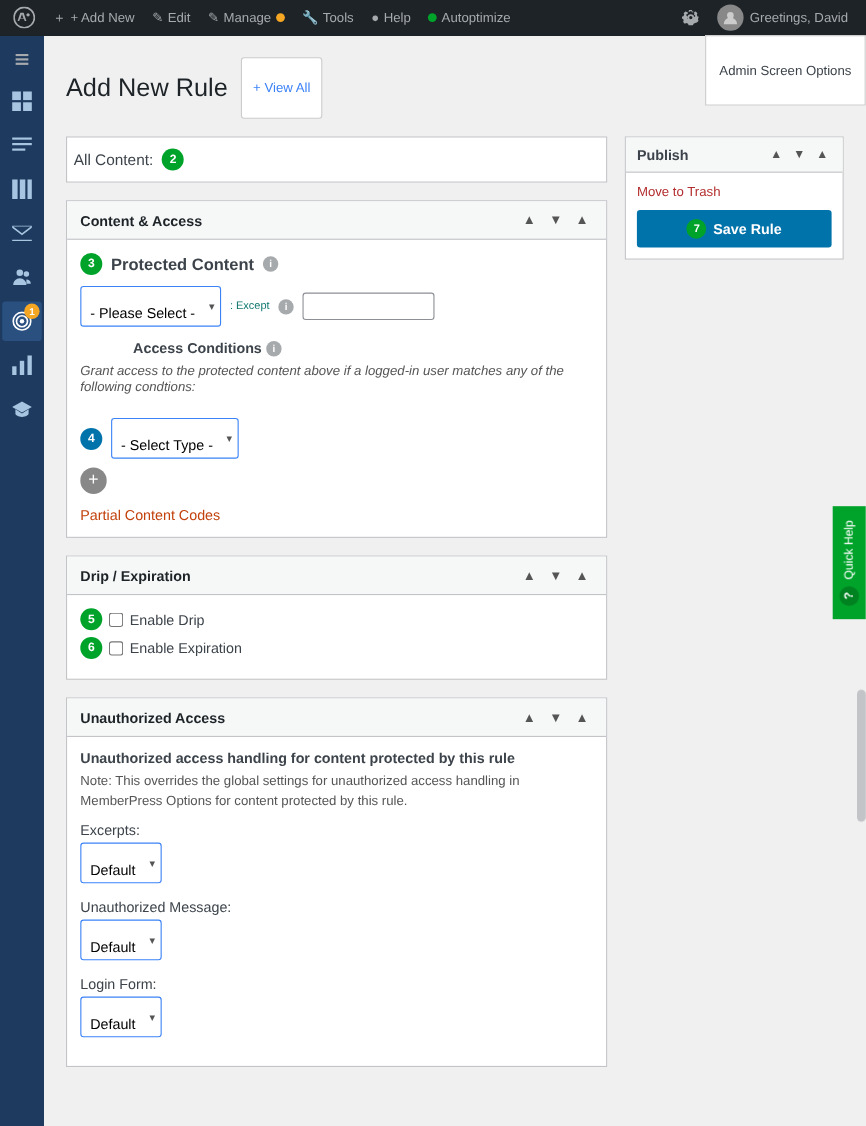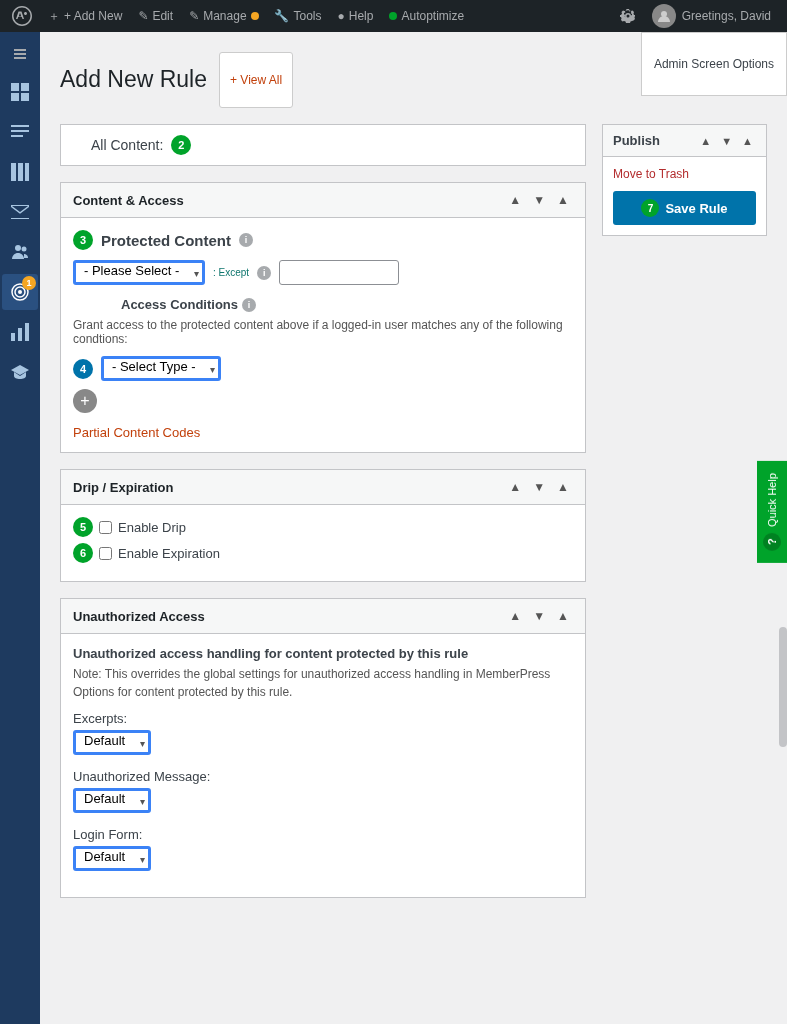--- a/index.html
+++ b/index.html
@@ -78,21 +78,21 @@
       min-height: calc(100vh - 32px);
     }
 
     .page-title-row {
       display: flex; align-items: center; gap: 12px; margin-bottom: 16px;
     }
     .page-title {
       font-size: 23px; font-weight: 400; color: #1d2327; line-height: 1.3;
     }
     .view-all-btn {
-      background: #fff; border: 1px solid #ccc; color: #c2410c;
+      background: #fff; border: 1px solid #ccc; color: #3b82f6;
       padding: 20px 10px; font-size: 12px; cursor: pointer; border-radius: 3px;
       display: flex; align-items: center; gap: 4px;
     }
 
     .content-area {
       display: flex; gap: 16px; align-items: flex-start;
     }
 
     .main-column {
       flex: 1; min-width: 0;
@@ -109,21 +109,21 @@
     }
     .metabox-title { font-weight: 600; font-size: 13px; color: #1d2327; }
     .metabox-controls { display: flex; gap: 4px; }
     .metabox-ctrl-btn {
       background: none; border: none; cursor: pointer; color: #555; font-size: 12px; padding: 2px 4px;
     }
     .metabox-body { padding: 12px; }
 
     
     .all-content-bar {
-      background: #fff; border: 1px solid #c3c4c7; padding: 10px 30px;
+      background: #fff; border: 1px solid #c3c4c7; padding: 10px 6px;
       display: flex; align-items: center; gap: 8px; margin-bottom: 16px;
     }
     .all-content-label { font-size: 14px; font-weight: 500; }
     .badge-green {
       background: #00a32a; color: #fff;
       font-size: 11px; font-weight: bold;
       width: 20px; height: 20px; border-radius: 50%;
       display: inline-flex; align-items: center; justify-content: center;
     }
 
@@ -145,38 +145,38 @@
       display: inline-flex; align-items: center; justify-content: center;
       width: 14px; height: 14px; border-radius: 50%;
       background: #a7aaad; color: #fff; font-size: 9px; font-weight: bold;
       cursor: pointer;
     }
 
     .select-row {
       display: flex; align-items: center; gap: 8px; margin-bottom: 12px;
     }
     .form-select {
-      border: 3px solid #3b82f6; border-radius: 3px; padding: 0 22px 4px 8px;
+      border: 1px solid #3b82f6; border-radius: 3px; padding: 16px 22px 4px 8px;
       font-size: 13px; background: #fff; appearance: none; cursor: pointer;
       position: relative;
     }
     .select-wrap { position: relative; display: inline-block; }
     .select-wrap::after {
       content: '▾'; position: absolute; right: 6px; top: 50%; transform: translateY(-50%);
       pointer-events: none; font-size: 10px; color: #555;
     }
     .except-label { font-size: 10px; color: #0f766e; }
     .except-input {
       border: 1px solid #8c8f94; border-radius: 3px; padding: 4px 8px; font-size: 13px; width: 120px;
     }
 
     .access-conditions-title {
       font-size: 13px; font-weight: 600; display: flex; align-items: center; gap: 4px; margin-bottom: 6px; margin-left: 48px;
     }
-    .access-conditions-desc { font-size: 12px; color: #555; margin-bottom: 10px; }
+    .access-conditions-desc { font-size: 12px; color: #555; margin-bottom: 22px; font-style: italic; }
 
     .condition-row {
       display: flex; align-items: center; gap: 8px; margin-bottom: 8px;
     }
 
     .add-condition-btn {
       width: 24px; height: 24px; border-radius: 50%; background: #888;
       display: flex; align-items: center; justify-content: center;
       color: #fff; font-size: 16px; cursor: pointer; border: none;
       line-height: 1;
@@ -186,21 +186,21 @@
       color: #c2410c; text-decoration: none; font-size: 13px; display: block; margin-top: 12px;
     }
 
     
     .checkbox-row {
       display: flex; align-items: center; gap: 6px; margin-bottom: 6px;
     }
     .checkbox-row input[type=checkbox] { cursor: pointer; }
 
     
-    .side-column { width: 165px; flex-shrink: 0; }
+    .side-column { width: 199px; flex-shrink: 0; }
 
     .publish-box {
       background: #fff; border: 1px solid #c3c4c7;
     }
     .publish-header {
       background: #f6f7f7; border-bottom: 1px solid #c3c4c7;
       padding: 8px 10px;
       display: flex; align-items: center; justify-content: space-between;
     }
     .publish-title { font-weight: 600; font-size: 13px; }

